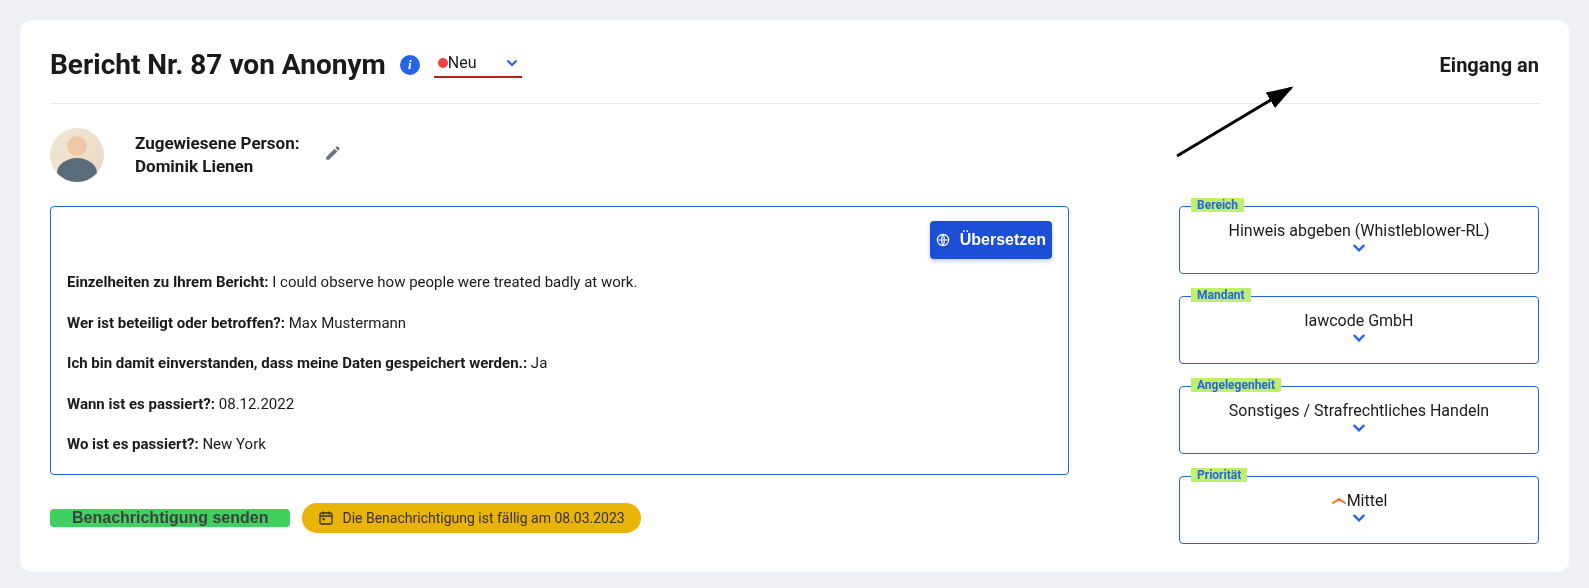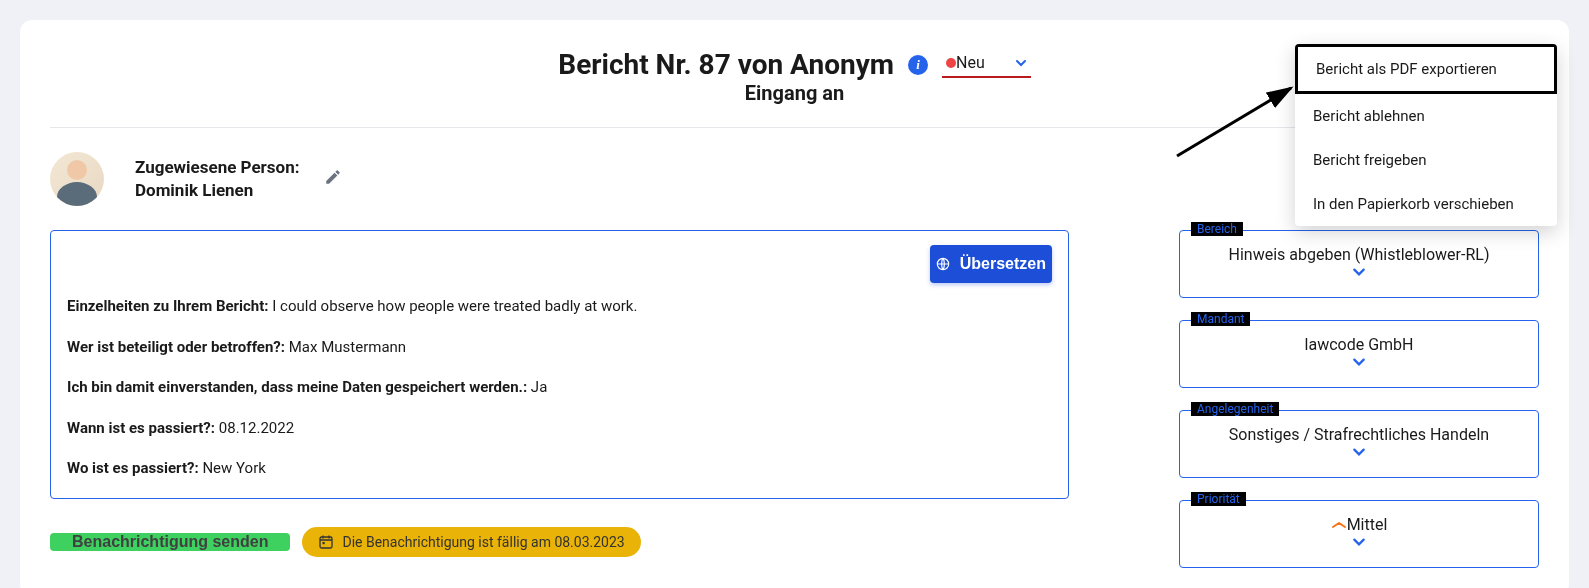--- a/index.html
+++ b/index.html
@@ -14,21 +14,20 @@
     border-radius: 12px;
     padding: 28px 30px 28px 30px;
     position: relative;
     min-height: 548px;
   }
   .header-row {
     display: flex;
     align-items: center;
     justify-content: space-between;
     margin-bottom: 6px;
-    flex-direction: column;
   }
   .title-wrap {
     display: flex;
     align-items: center;
     gap: 14px;
   }
   .title {
     font-size: 28px;
     font-weight: 700;
   }
@@ -184,25 +183,25 @@
   .cal-icon { width: 16px; height: 16px; }
   .field-group {
     position: relative;
     margin-bottom: 22px;
   }
   .field-group:last-child { margin-bottom: 0; }
   .field-label {
     position: absolute;
     top: -8px;
     left: 12px;
-    background: #000000;
+    background: #bef264;
     padding: 0 6px;
     font-size: 12px;
     color: #2563eb;
-    font-weight: 400;
+    font-weight: 700;
   }
   .field-box {
     border: 1px solid #2563eb;
     border-radius: 4px;
     padding: 14px 14px;
     display: flex;
     align-items: center;
     justify-content: space-between;
     cursor: pointer;
     font-size: 16px;
@@ -392,20 +391,14 @@
     <svg width="130" height="80" viewBox="0 0 130 80">
       <defs>
         <marker id="ah" markerWidth="10" markerHeight="10" refX="8" refY="3" orient="auto">
           <path d="M0,0 L0,6 L9,3 z" fill="#000"></path>
         </marker>
       </defs>
       <line x1="6" y1="74" x2="120" y2="6" stroke="#000" stroke-width="3" marker-end="url(#ah)"></line>
     </svg>
   </div>
 
-  <div class="action-menu">
-    <div class="action-menu-item highlight">Bericht als PDF exportieren</div>
-    <div class="action-menu-item">Bericht ablehnen</div>
-    <div class="action-menu-item">Bericht freigeben</div>
-    <div class="action-menu-item">In den Papierkorb verschieben</div>
-  </div>
 
 </div>
 
 </body></html>

